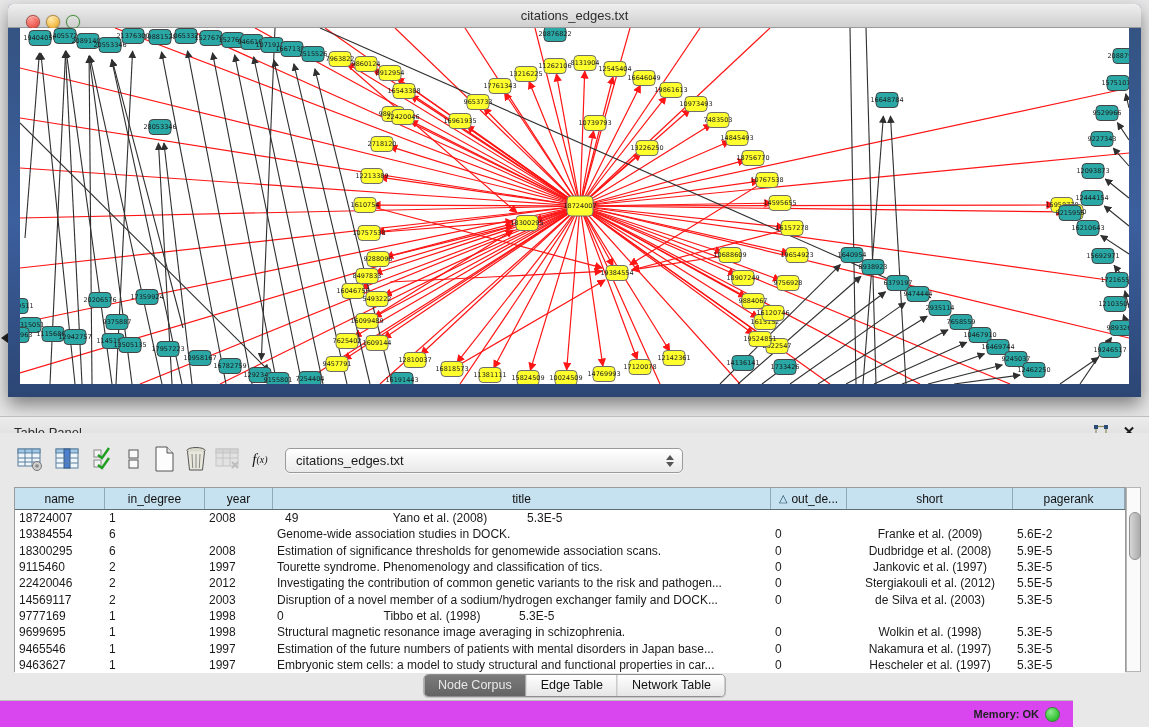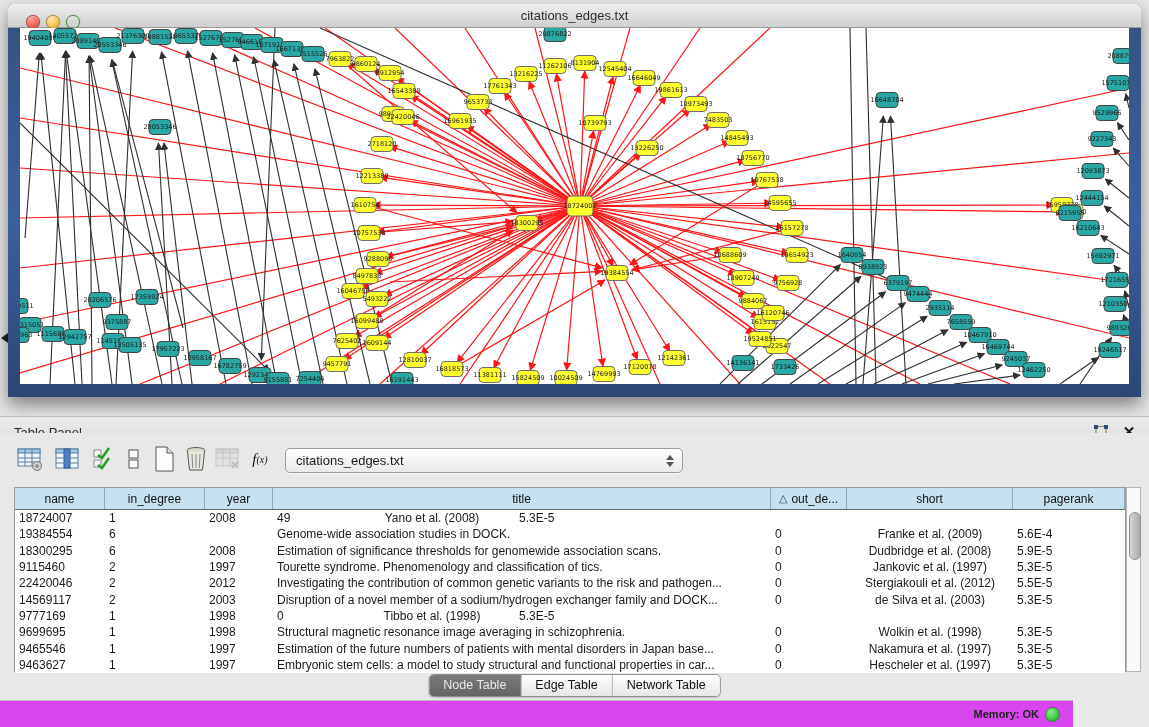--- a/index.html
+++ b/index.html
@@ -810,32 +810,32 @@
           </div>
           <div class="th" style="width: 112px;">
             <span>pagerank</span>
           </div>
         </div>
       <div class="tbody" id="tbody">
           <div class="tr">
             <div class="td" style="width: 90px;">18724007</div>
             <div class="td" style="width: 100px;">1</div>
             <div class="td" style="width: 68px;">2008</div>
-            <div class="td" style="width: 76px;">49</div>
+            <div class="td" style="width: 76px; margin-left: 8px;">49</div>
             <div class="td center" style="width: 166px;">Yano et al. (2008)</div>
             <div class="td" style="width: 112px;">5.3E-5</div>
           </div>
           <div class="tr">
             <div class="td" style="width: 90px;">19384554</div>
             <div class="td" style="width: 100px;">6</div>
             <div class="td" style="width: 68px; margin-top: 28px;">2009</div>
             <div class="td" style="width: 498px;">Genome-wide association studies in DOCK.</div>
             <div class="td" style="width: 76px;">0</div>
             <div class="td center" style="width: 166px;">Franke et al. (2009)</div>
-            <div class="td" style="width: 112px;">5.6E-4</div>
+            <div class="td" style="width: 112px;">5.6E-2</div>
           </div>
           <div class="tr">
             <div class="td" style="width: 90px;">18300295</div>
             <div class="td" style="width: 100px;">6</div>
             <div class="td" style="width: 68px;">2008</div>
             <div class="td" style="width: 498px;">Estimation of significance thresholds for genomewide association scans.</div>
             <div class="td" style="width: 76px;">0</div>
             <div class="td center" style="width: 166px;">Dudbridge et al. (2008)</div>
             <div class="td" style="width: 112px;">5.9E-5</div>
           </div>
@@ -903,21 +903,21 @@
           </div>
         </div>
     </div>
 
     <div class="vscroll">
       <div class="vthumb"></div>
     </div>
 
     <div class="tabs-row">
       <div class="seg" id="seg">
-          <div class="seg-btn sel">Node Table</div>
+          <div class="seg-btn sel">Node Corpus</div>
           <div class="seg-btn">Edge Table</div>
           <div class="seg-btn">Network Table</div>
         </div>
     </div>
   </div>
 
   <div class="statusbar">
     <div class="mem">Memory: OK</div>
     <div class="mem-dot"></div>
   </div>

